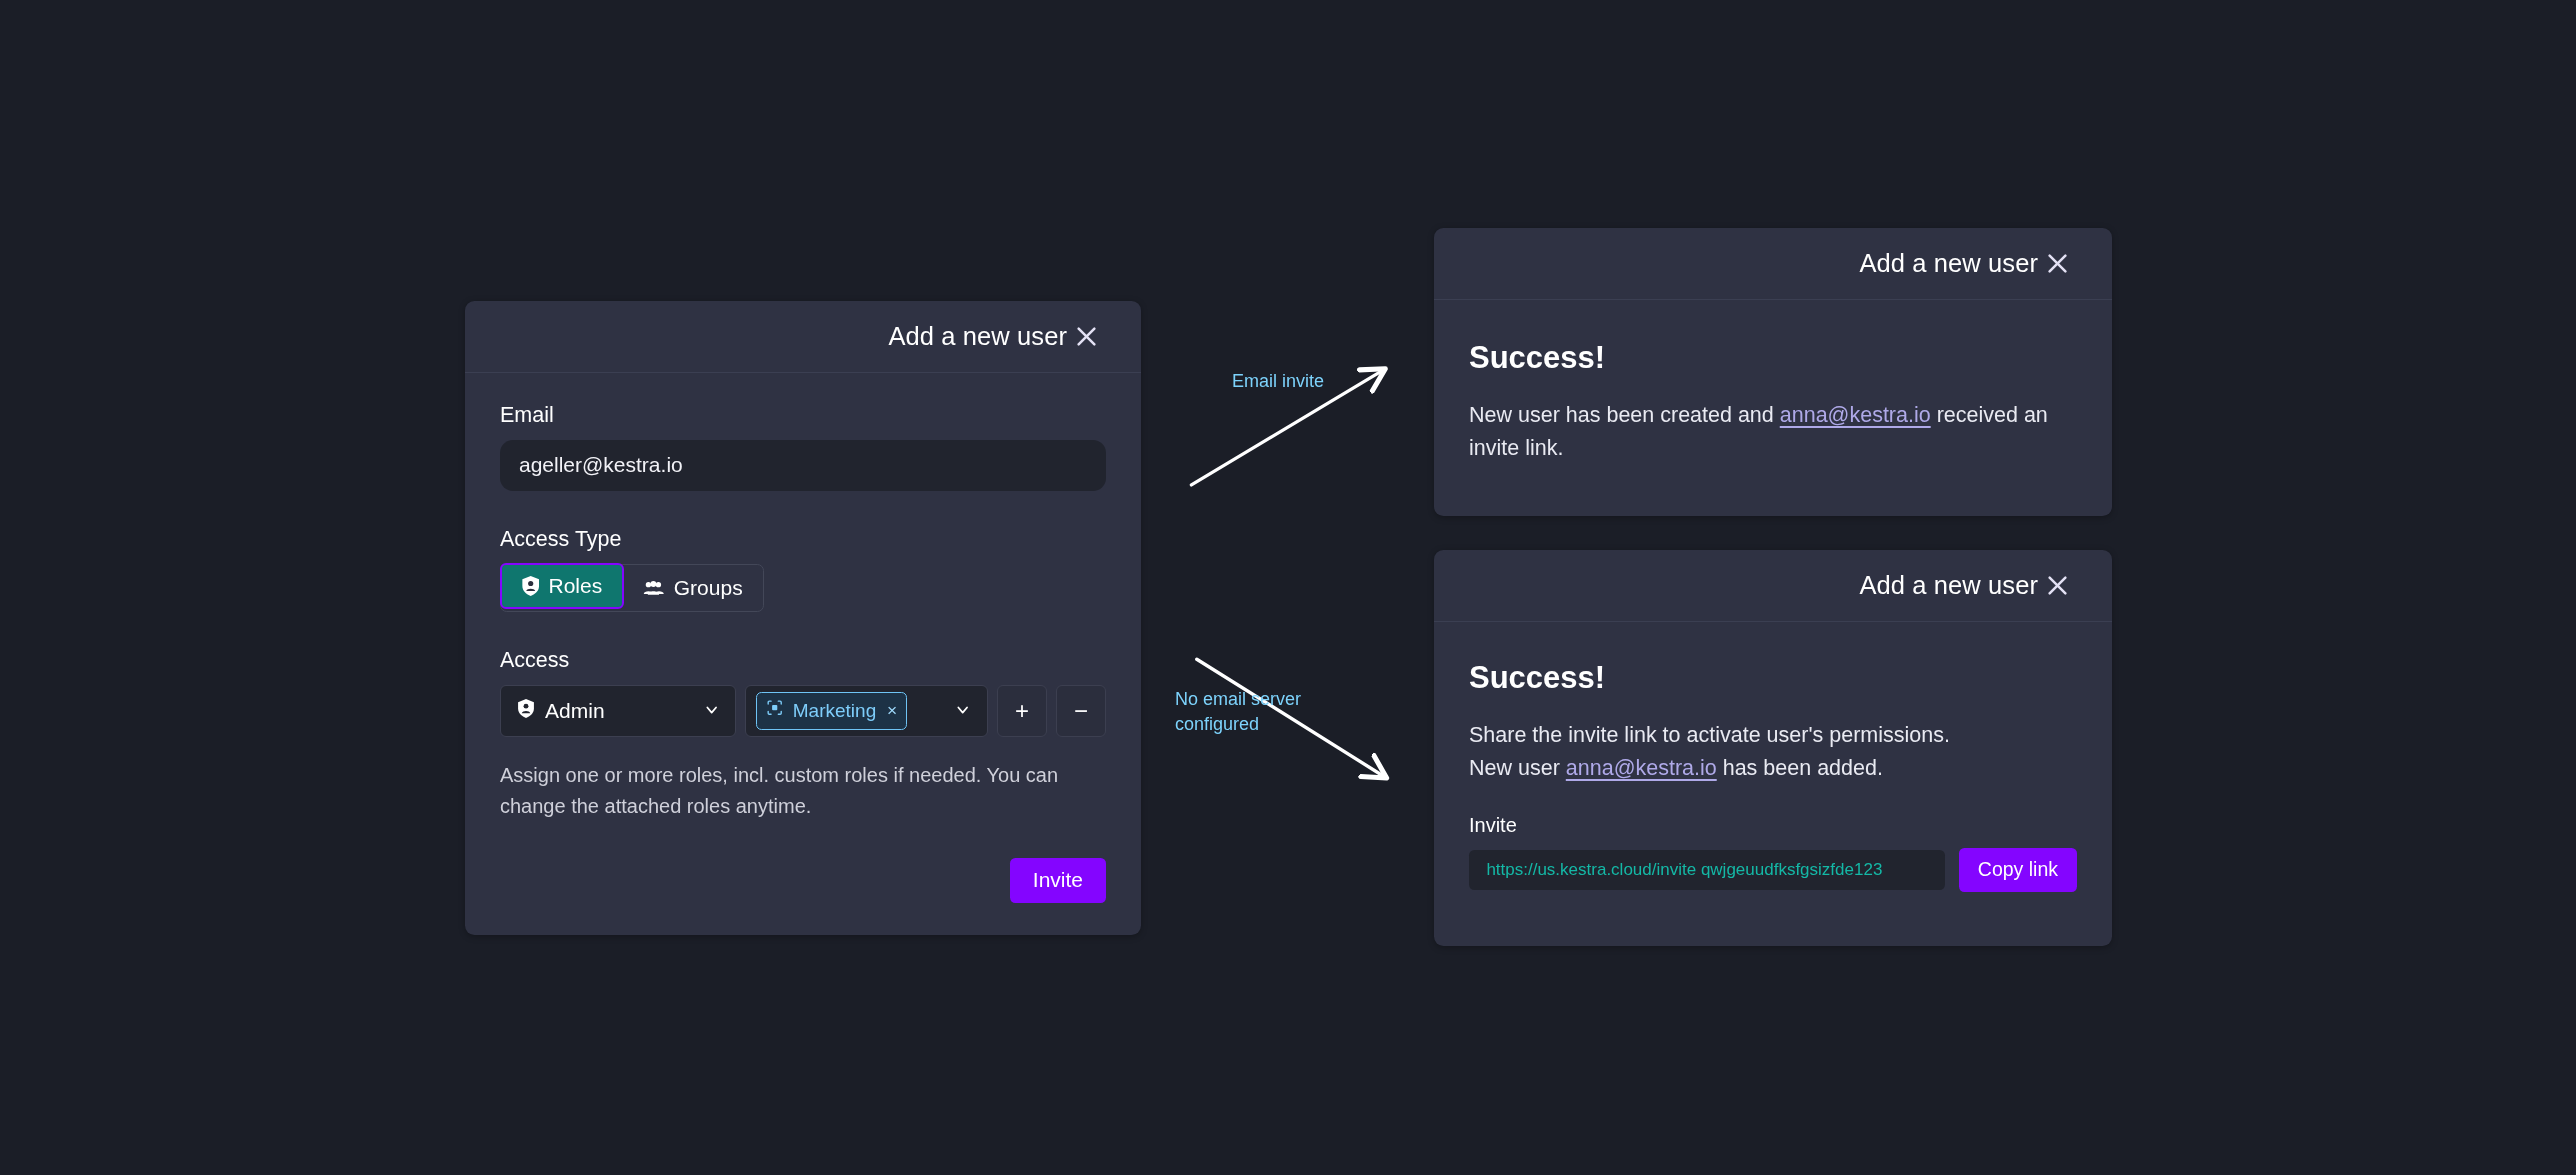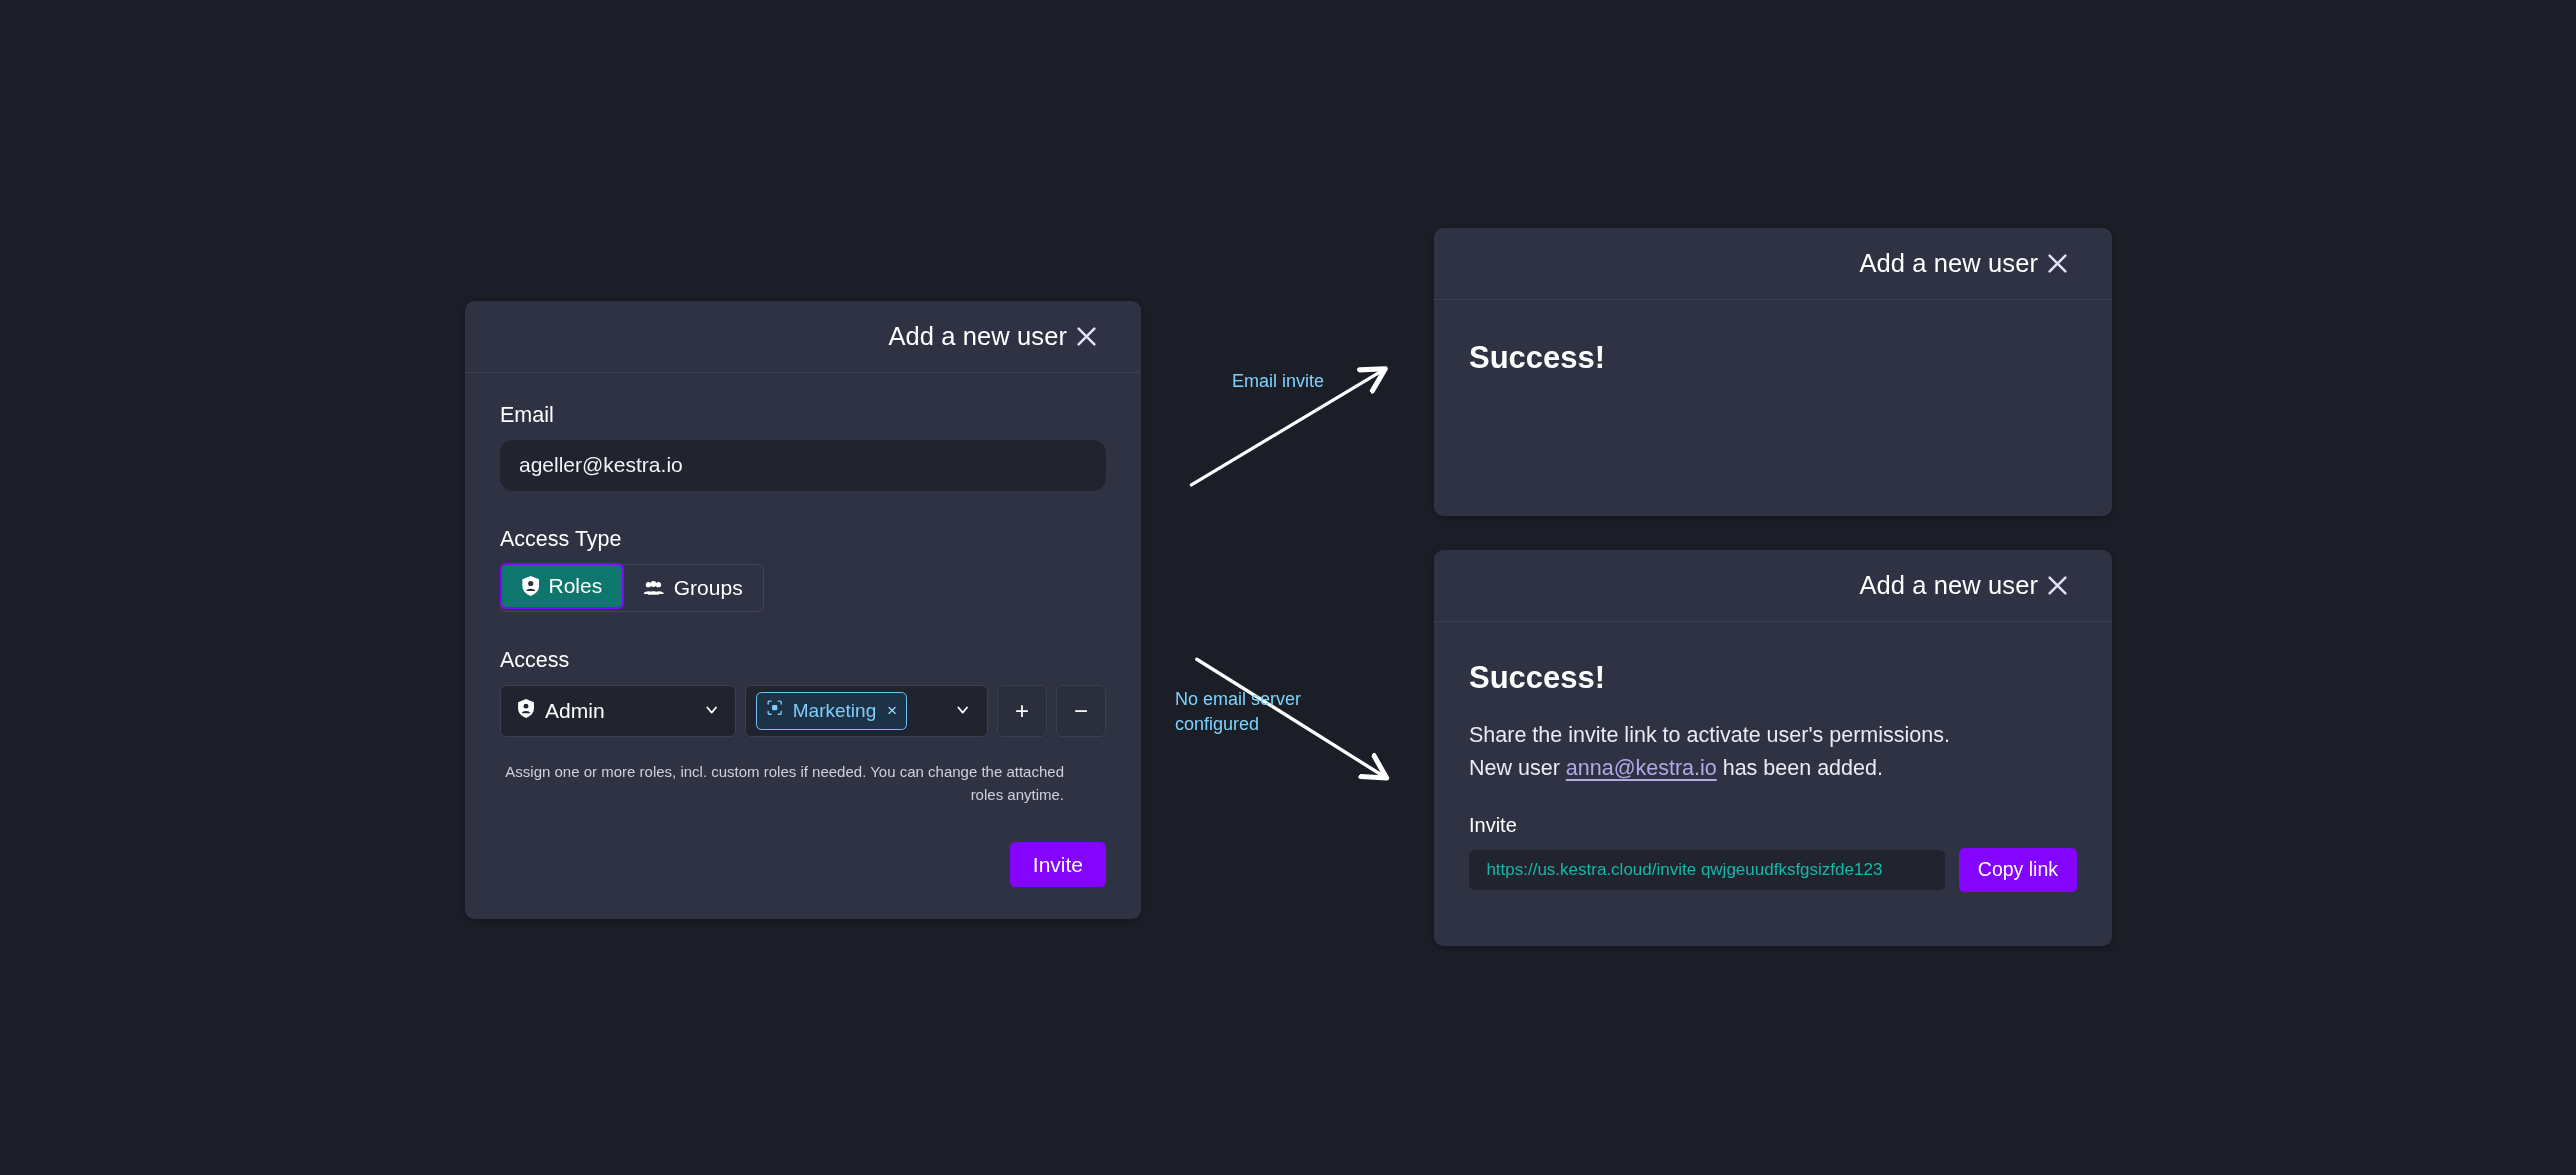--- a/index.html
+++ b/index.html
@@ -179,25 +179,24 @@
     justify-content: center;
     color: #ffffff;
     font-size: 24px;
     cursor: pointer;
     font-family: "Liberation Sans", sans-serif;
     line-height: 1;
   }
 
   .helper-text {
     color: #cfd0da;
-    font-size: 15px;
+    font-size: 20px;
     line-height: 1.55;
     max-width: 564px;
     margin-top: 23px;
-    text-align: right;
   }
 
   .footer-actions {
     display: flex;
     justify-content: flex-end;
     margin-top: 31px;
   }
 
   .btn-primary {
     background: #8405ff;
@@ -383,20 +382,23 @@
       <button class="close-btn">
         <svg width="27" height="27" viewBox="0 0 24 24" fill="none" stroke="#e4e2f5" stroke-width="2.2" stroke-linecap="round">
           <line x1="5" y1="5" x2="19" y2="19"></line>
             <line x1="19" y1="5" x2="5" y2="19"></line>
         </svg>
       </button>
     </div>
 
     <div class="dialog-body" style="padding-top:40px;">
       <div class="success-title">Success!</div>
+      <div class="success-text">
+        <span>New user has been created and </span><span class="inline-link">anna@kestra.io</span><span> received an invite link.</span>
+      </div>
     </div>
   </div>
 
   <div class="dialog" style="left:1434px; top:550px; width:678px; height:396px;">
 
     <div class="dialog-header">
       <span class="dialog-title">Add a new user</span>
       <button class="close-btn">
         <svg width="27" height="27" viewBox="0 0 24 24" fill="none" stroke="#e4e2f5" stroke-width="2.2" stroke-linecap="round">
           <line x1="5" y1="5" x2="19" y2="19"></line>

